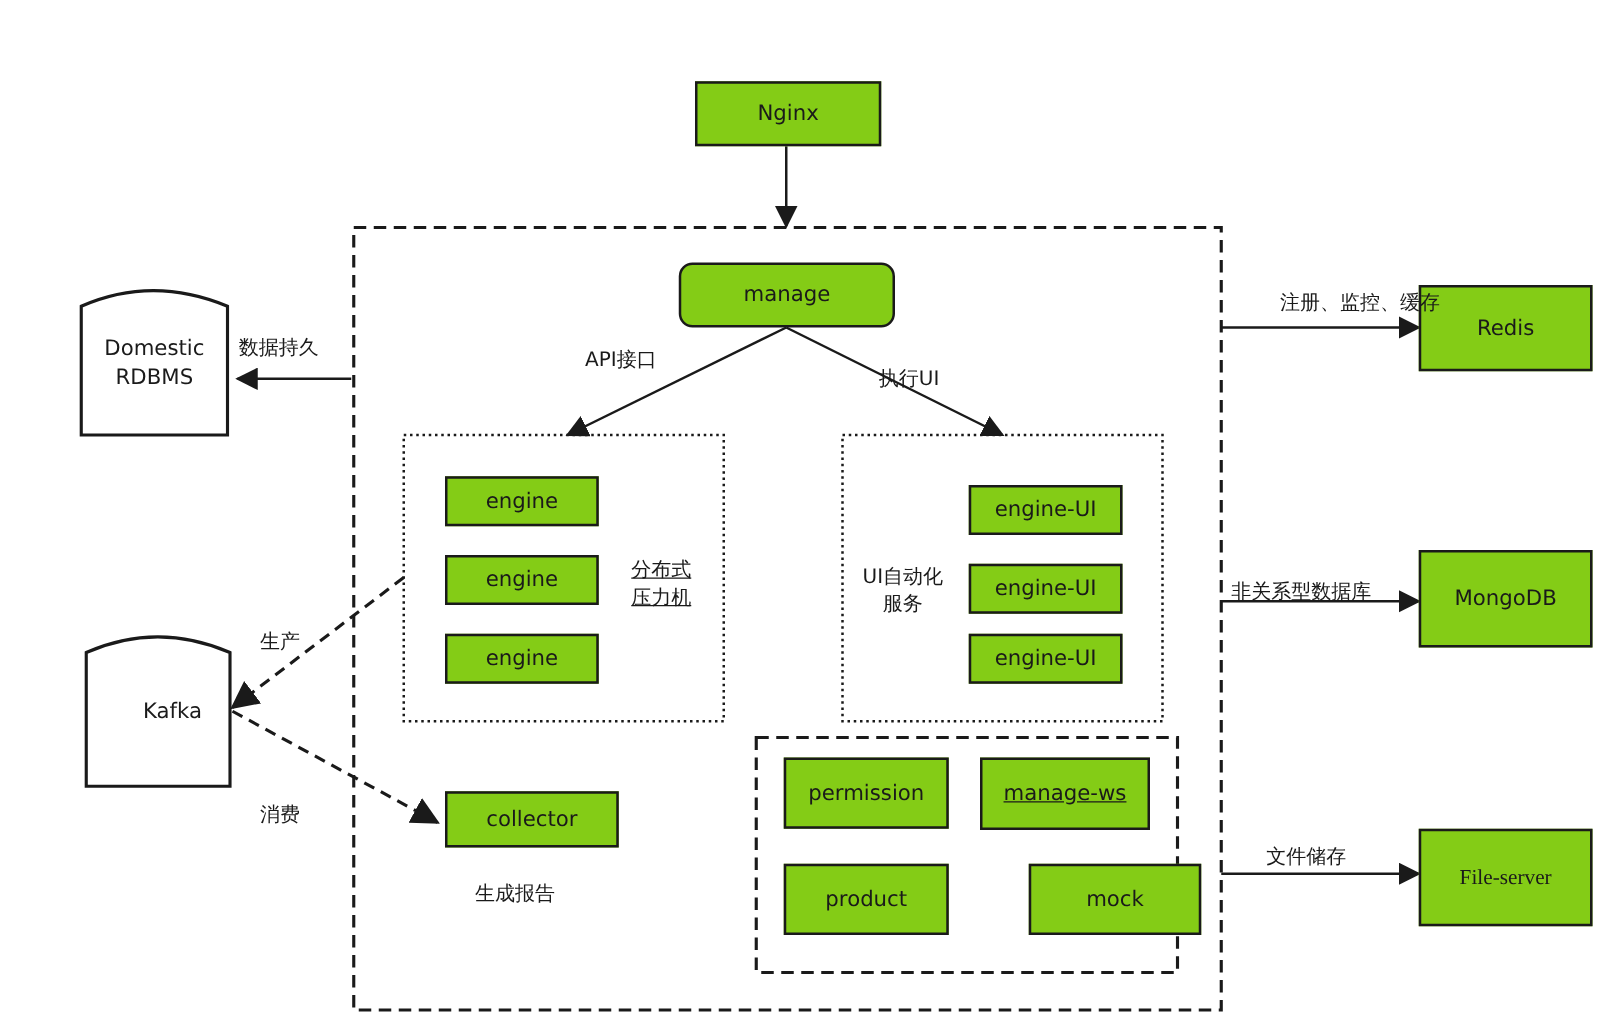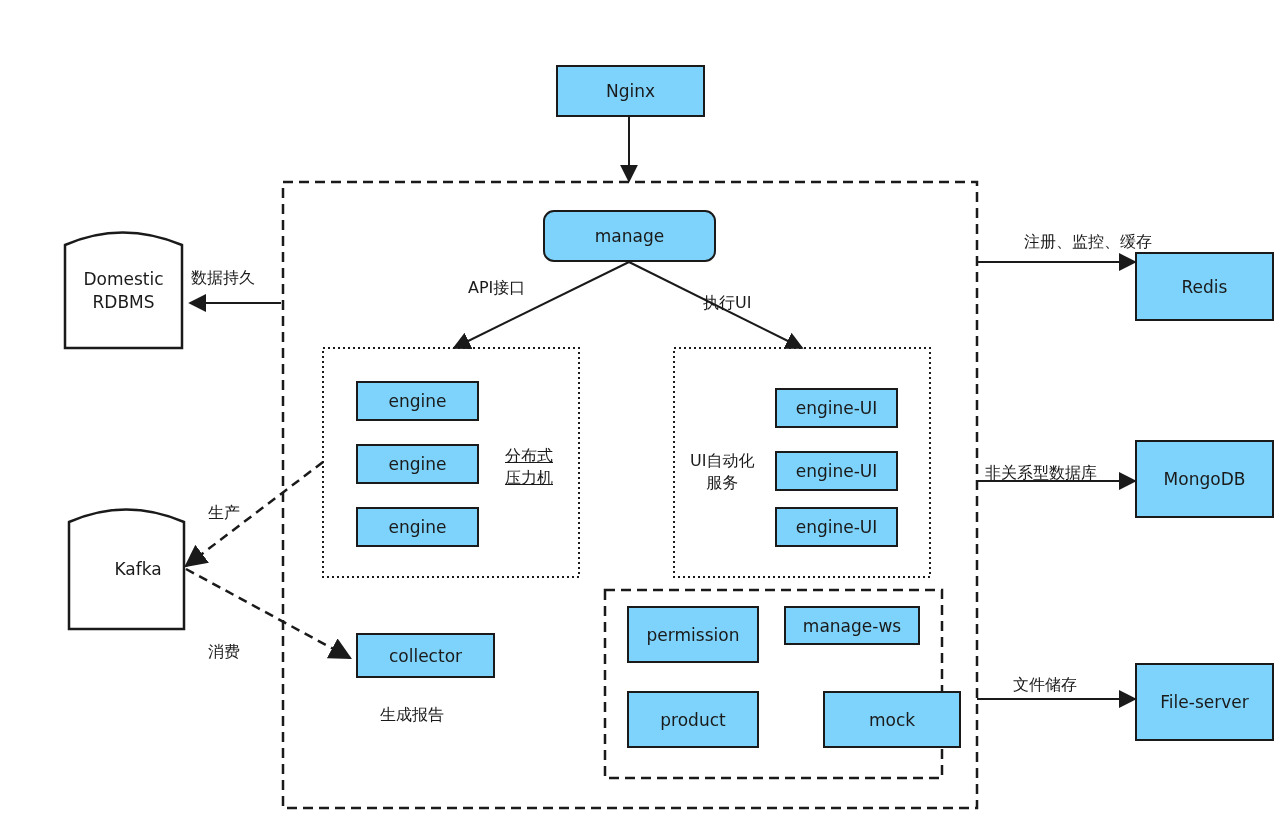--- a/index.html
+++ b/index.html
@@ -1,18 +1,18 @@
 <!DOCTYPE html>
 <html><head>
 <meta charset="utf-8">
 <style>
   html, body { margin:0; padding:0; background:#ffffff; }
   body { width:1279px; height:827px; position:relative; overflow:hidden;
          font-family:"DejaVu Sans","Liberation Sans",sans-serif; color:#1a1a1a; }
-  .box { position:absolute; border:2.5px solid #1a1a1a; background:#7dd3fc; box-sizing:border-box;
+  .box { position:absolute; border:2.5px solid #1a1a1a; background:#84cc16; box-sizing:border-box;
          display:flex; align-items:center; justify-content:center; font-size:17px; }
   .lbl { position:absolute; font-size:16px; white-space:nowrap; line-height:22px; }
   .center { text-align:center; }
   svg.wires { position:absolute; left:0; top:0; }
   .db { position:absolute; }
   .db .txt { position:absolute; left:0; right:0; text-align:center; font-size:17px; line-height:23px; }
 </style>
 </head>
 <body>
 
@@ -90,37 +90,37 @@
     <div>服务</div>
   </div>
 
 <div class="box" style="left:356px;top:633px;width:139px;height:45px;">
   <span>collector</span>
   </div>
 
 <div class="box" style="left:627px;top:606px;width:132px;height:57px;">
   <span>permission</span>
   </div>
-<div class="box" style="left:784px;top:606px;width:136px;height:39px;">
+<div class="box" style="left:784px;top:606px;width:136px;height:58px;text-decoration:underline;">
   <span>manage-ws</span>
   </div>
 <div class="box" style="left:627px;top:691px;width:132px;height:57px;">
   <span>product</span>
   </div>
 <div class="box" style="left:783px;top:691px;width:138px;height:57px;margin-left:40px;">
   <span>mock</span>
   </div>
 
-<div class="box" style="left:1135px;top:228px;width:139px;height:69px;margin-top:24px;">
+<div class="box" style="left:1135px;top:228px;width:139px;height:69px;">
   <span>Redis</span>
   </div>
 <div class="box" style="left:1135px;top:440px;width:139px;height:78px;">
   <span>MongoDB</span>
   </div>
-<div class="box" style="left:1135px;top:663px;width:139px;height:78px;">
+<div class="box" style="left:1135px;top:663px;width:139px;height:78px;font-family:Liberation Serif, serif;">
   <span>File-server</span>
   </div>
 
 <div class="db" style="left:65px;top:268px;width:117px;height:50px;">
   <div class="txt" style="top:0">Domestic</div>
   <div class="txt" style="top:23px">RDBMS</div>
 </div>
 <div class="db" style="left:69px;top:558px;width:115px;height:25px;padding-left:23px;">
   <div class="txt" style="top:0">Kafka</div>
 </div>

